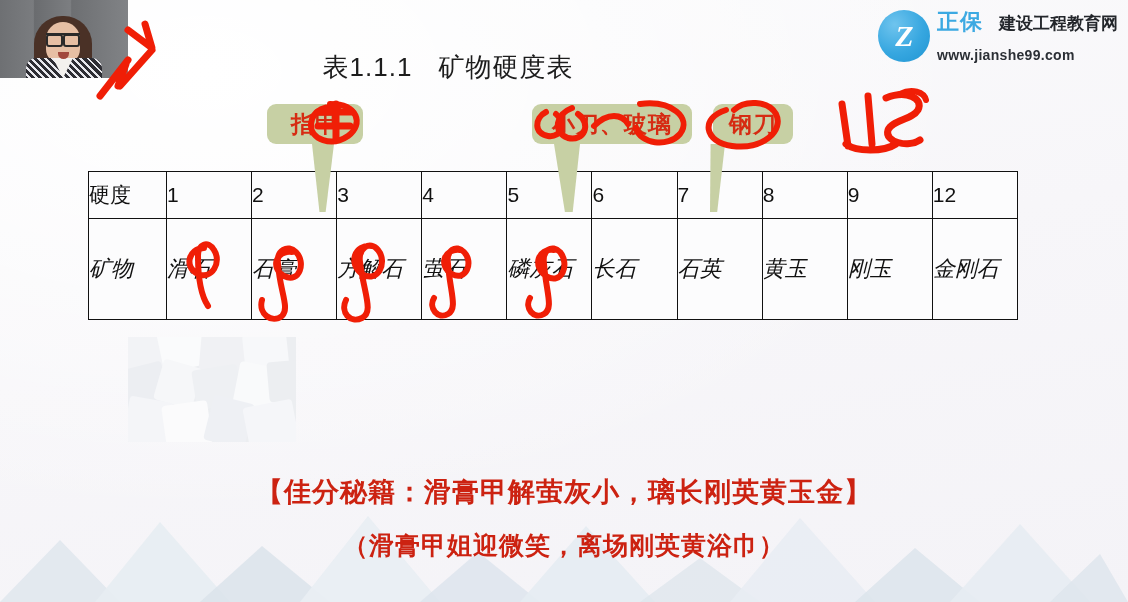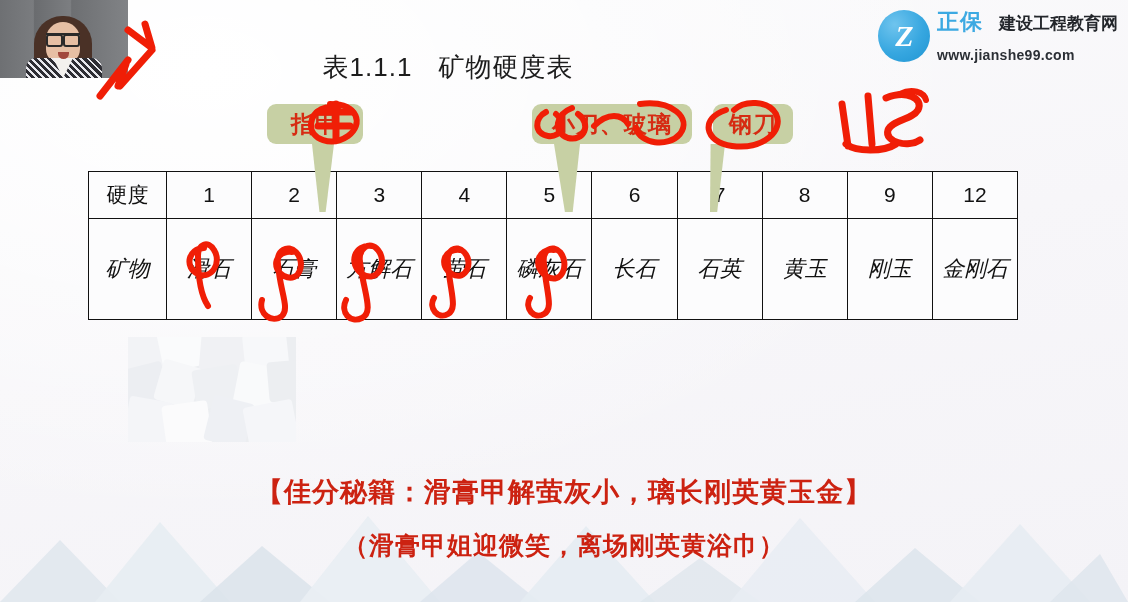--- a/index.html
+++ b/index.html
@@ -86,21 +86,21 @@
     font-size:26px; color:#1d1d1d; letter-spacing:1px;
   }
   #slide-title .gap { display:inline-block; width:26px; }
 
   
   #hardness-table {
     position:absolute; left:88px; top:171px; width:930px;
     border-collapse:collapse; background:#fcfbfd; table-layout:fixed;
   }
   #hardness-table td {
-    border:1.6px solid #111; text-align:center; color:#111;
+    border:1.6px solid #111; text-align:left; color:#111;
     font-size:21px; background:rgba(252,251,253,.85);
   }
   #hardness-table tr.r-head td { height:47px; font-size:21px; }
   #hardness-table tr.r-body td { height:101px; font-size:22px;font-style:italic; }
   #hardness-table td.lbl { width:78px; }
 
   
   .callout {
     position:absolute; background:#c7d0a4; border-radius:9px;
     color:#d62b12; font-size:23px; font-weight:bold;

